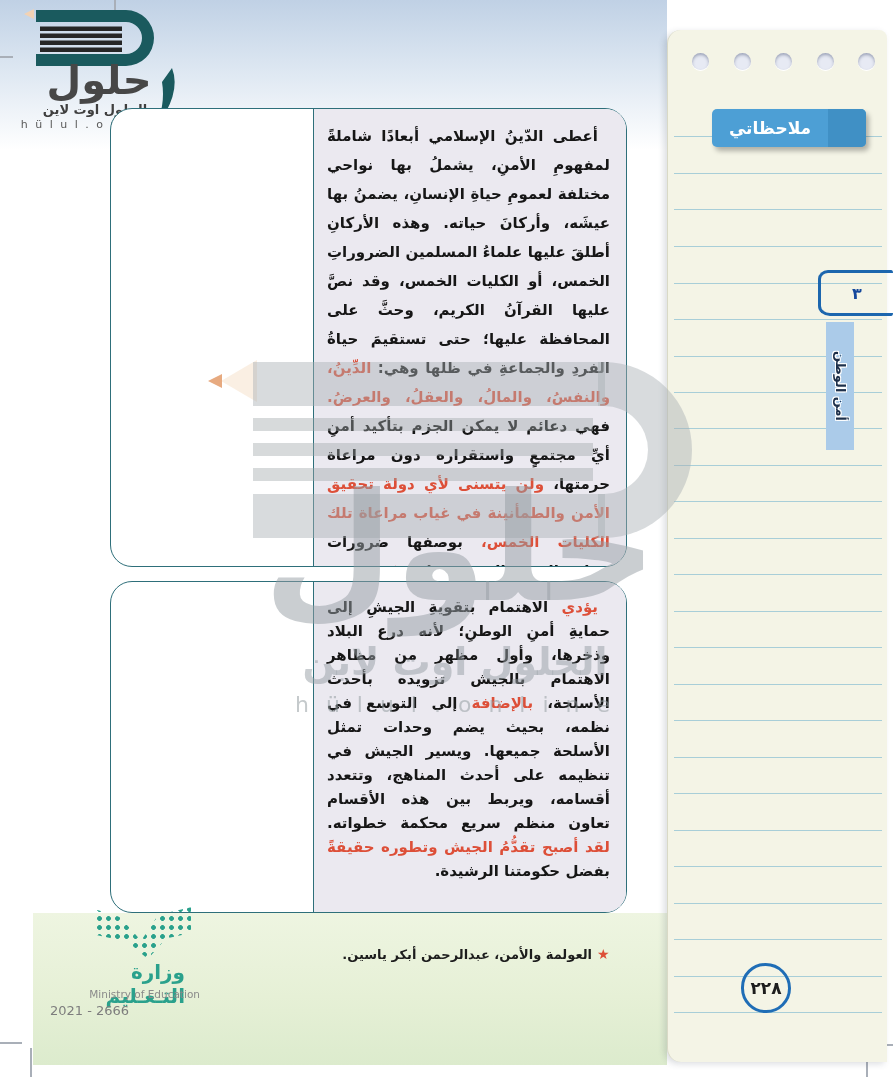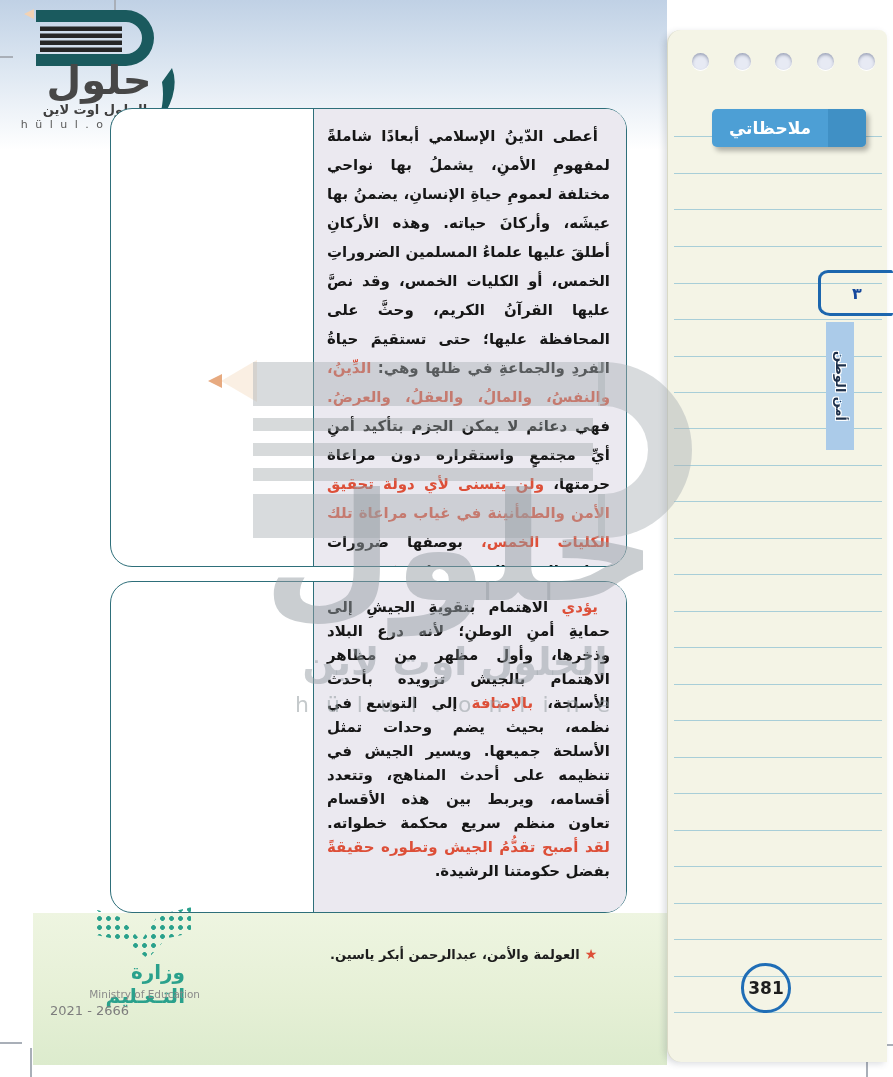--- a/index.html
+++ b/index.html
@@ -63,21 +63,21 @@
     border-right:36px solid rgba(250,238,226,0.95);
     border-top:21px solid transparent;border-bottom:21px solid transparent;}
   .wm-pencil-tip{left:208px;top:374px;width:0;height:0;
     border-right:14px solid #e7aa80;border-top:7px solid transparent;border-bottom:7px solid transparent;}
 
   
   .green-strip{position:absolute;left:33px;top:913px;width:634px;height:152px;
     background:linear-gradient(180deg,#eef5e1 0%,#e6f0d6 55%,#dcebcd 100%);}
 
   
-  .footnote{position:absolute;left:330px;top:946px;width:292px;direction:rtl;text-align:left;
+  .footnote{position:absolute;left:330px;top:946px;width:292px;direction:rtl;text-align:center;
     font-size:13px;font-weight:bold;color:#1d1d1d;z-index:3;}
   .footnote .star{color:#dd4f38;margin-left:5px;font-size:14px;}
 
   
   .ministry{position:absolute;left:44px;top:900px;width:160px;height:130px;z-index:3;text-decoration:underline;}
   .m-dots{position:absolute;left:51px;top:5px;width:96px;height:54px;
     background-image:radial-gradient(circle,#2aa18c 2.1px,transparent 2.6px);
     background-size:9px 9px;
     clip-path:polygon(0 8%,26% 22%,48% 66%,66% 18%,100% 4%,100% 52%,74% 62%,55% 100%,34% 68%,0 55%);}
   .m-ar{position:absolute;left:6px;top:60px;width:135px;text-align:right;direction:rtl;
@@ -200,15 +200,15 @@
     <div class="dark"></div>
     <div class="label">ملاحظاتي</div>
   </div>
 
   <div class="unit-box">٣</div>
 
   <div class="unit-strip">
     <span class="vlabel">أمن الوطن</span>
   </div>
 
-  <div class="page-circle">381</div>
+  <div class="page-circle">٢٢٨</div>
 
 </div>
 
 </body></html>

